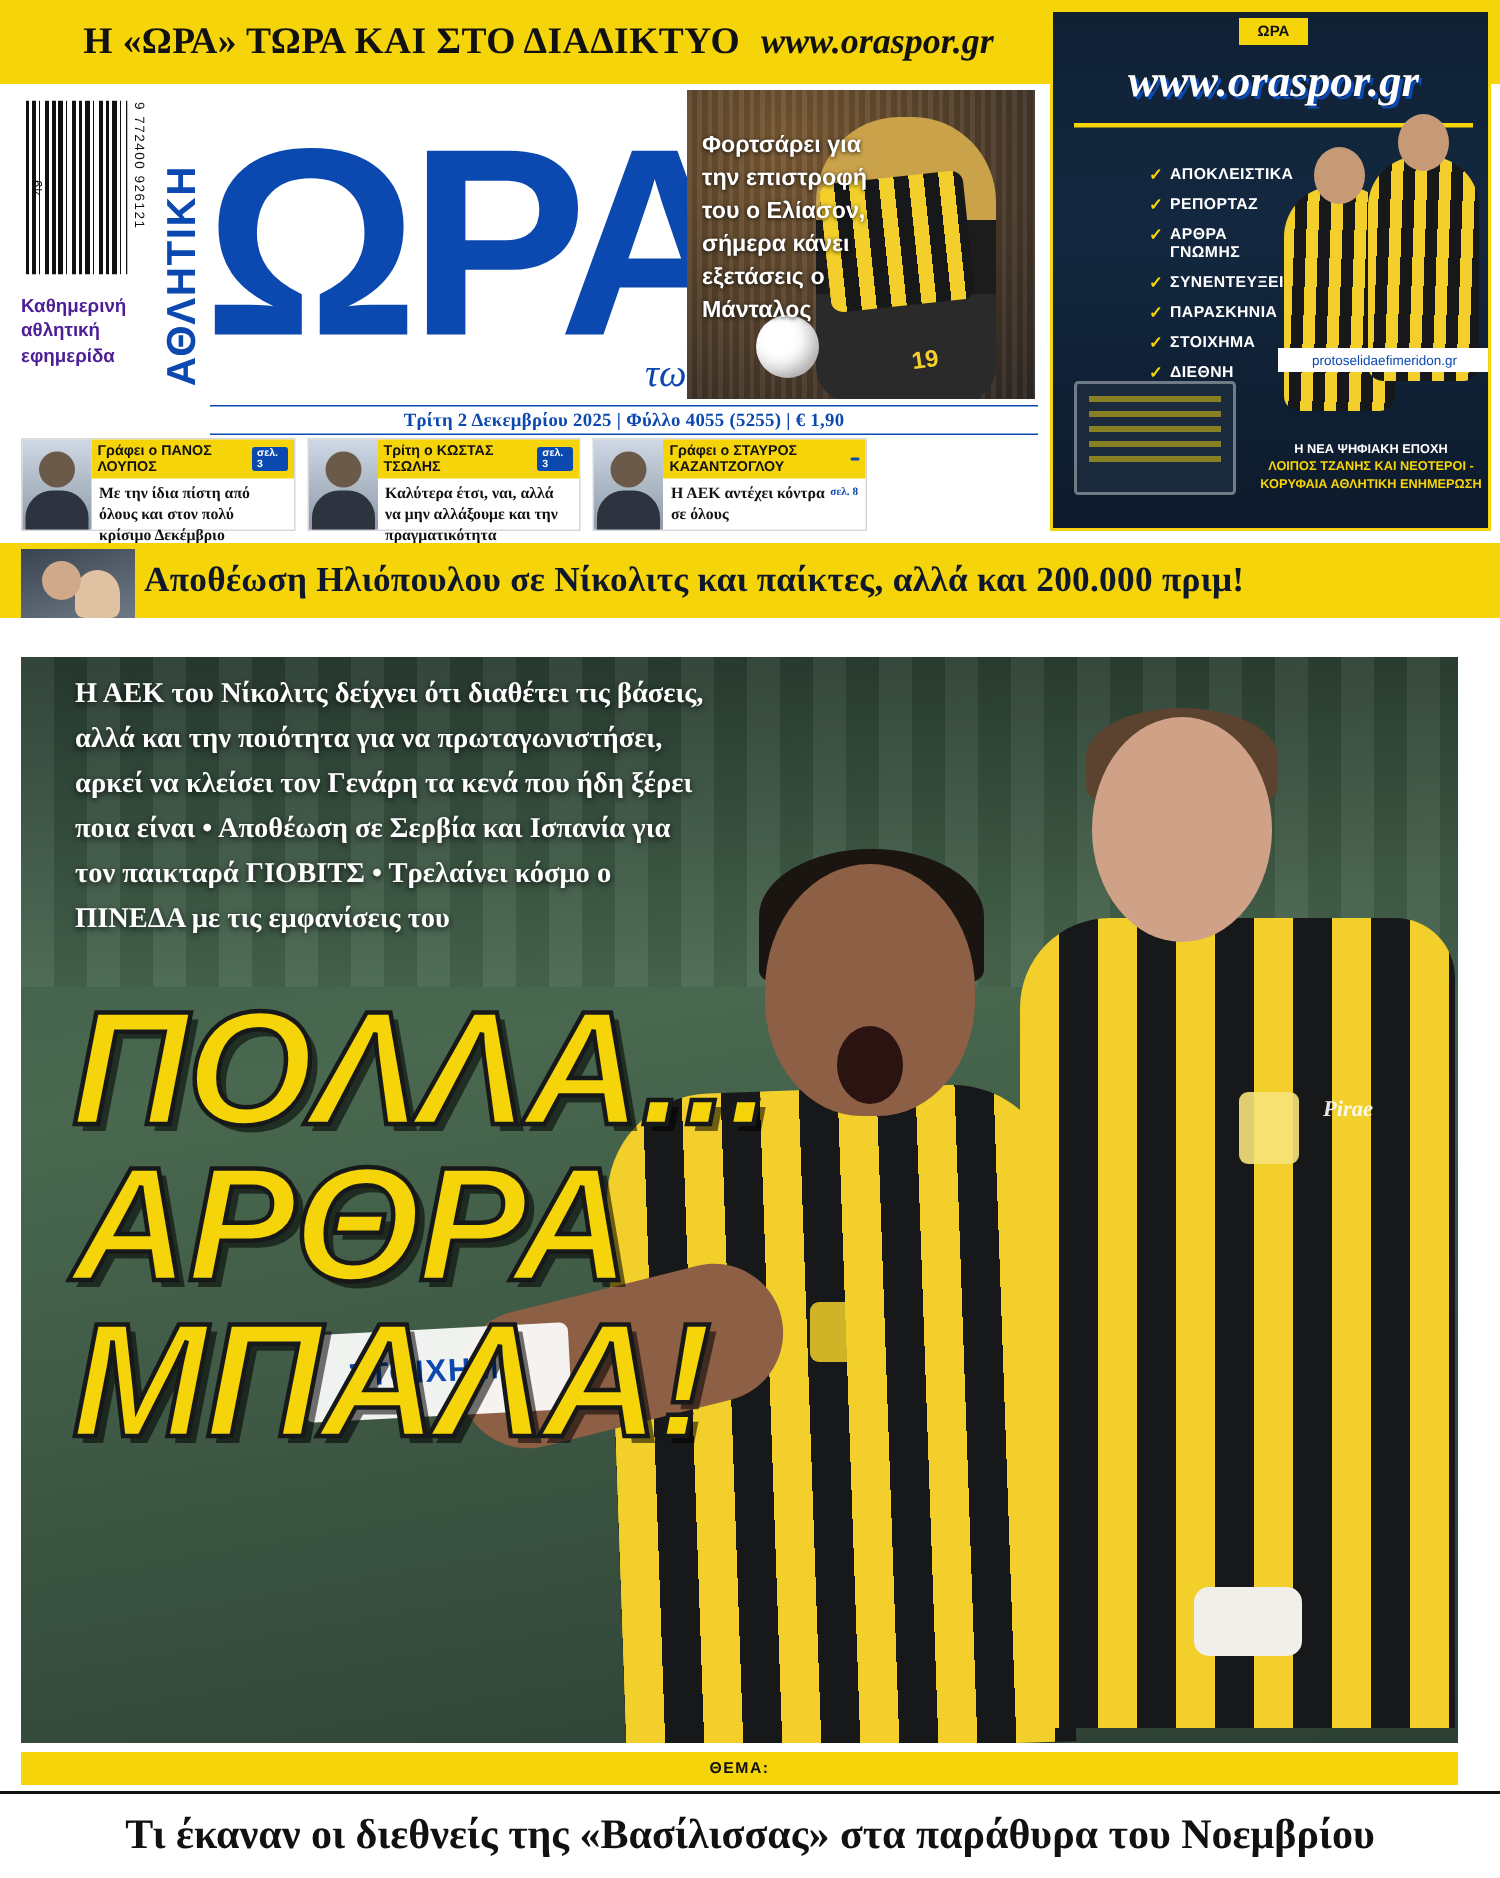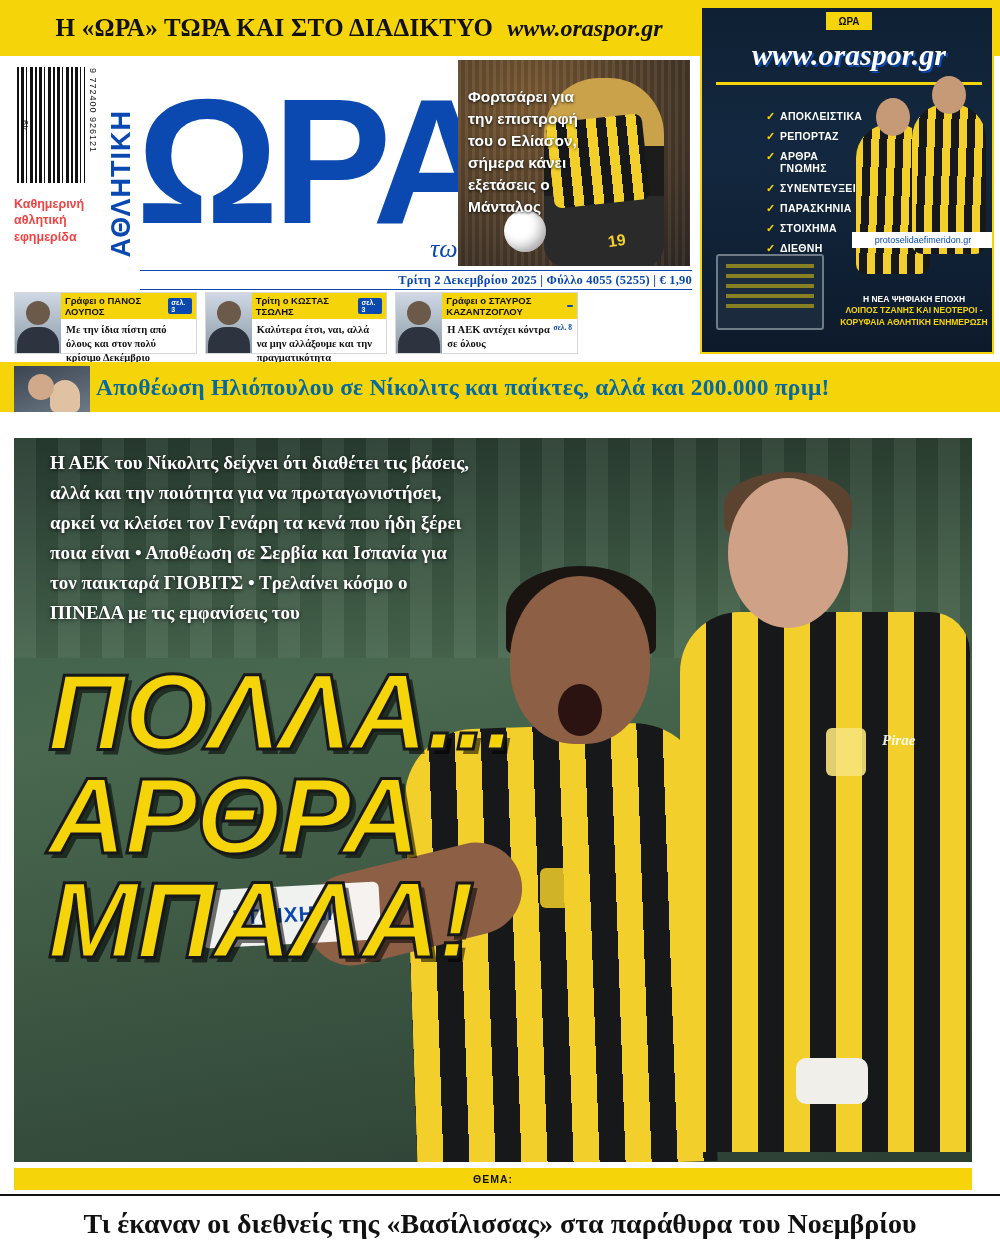--- a/index.html
+++ b/index.html
@@ -73,21 +73,21 @@
   .barcode-topnum {
     position: absolute; left: 20px; top: 64px;
     font-size: 9px; color: #111;
     writing-mode: vertical-rl;
     transform: rotate(180deg);
   }
   .sub-daily {
     position: absolute; left: 14px; top: 140px;
     width: 86px;
     font-size: 12.5px; font-weight: bold;
-    color: #ef4444;
+    color: #4c1d95;
     line-height: 1.3;
     font-family: "Liberation Sans", sans-serif;
   }
   .athlitiki {
     position: absolute; left: 106px; top: 54px;
     font-family: "Liberation Sans", sans-serif;
     font-weight: bold;
     font-size: 27px;
     color: #0b49b0;
     writing-mode: vertical-rl;
@@ -167,21 +167,21 @@
     color: #ffffff;
     text-shadow: 0 1px 3px rgba(0,0,0,.85);
   }
 
   
   .date-strip {
     position: absolute; left: 140px; top: 214px;
     width: 552px; height: 20px;
     border-top: 1.5px solid #0b49b0;
     border-bottom: 1.5px solid #0b49b0;
-    display: flex; align-items: center; justify-content: flex-end;
+    display: flex; align-items: center; justify-content: center;
   }
   .date-strip span {
     font-family: "Liberation Serif", serif;
     font-size: 12.5px;
     color: #0b49b0;
     font-weight: bold;
     letter-spacing: .2px;
   }
 
   
@@ -366,21 +366,21 @@
     width: 30px; height: 32px; border-radius: 50% 50% 20% 20%;
     background: #e0c2a2;
   }
   .ribbon-text {
     position: absolute; left: 96px; top: 362px;
     width: 896px; height: 50px;
     display: flex; align-items: center;
     font-family: "Liberation Serif", serif;
     font-weight: bold;
     font-size: 23.5px;
-    color: #0369a1;
+    color: #0f172a;
     letter-spacing: .2px;
     white-space: nowrap;
   }
 
   
   .main-block {
     position: absolute; left: 14px; top: 438px;
     width: 958px; height: 724px;
     background: #2f4a3c;
     overflow: hidden;

